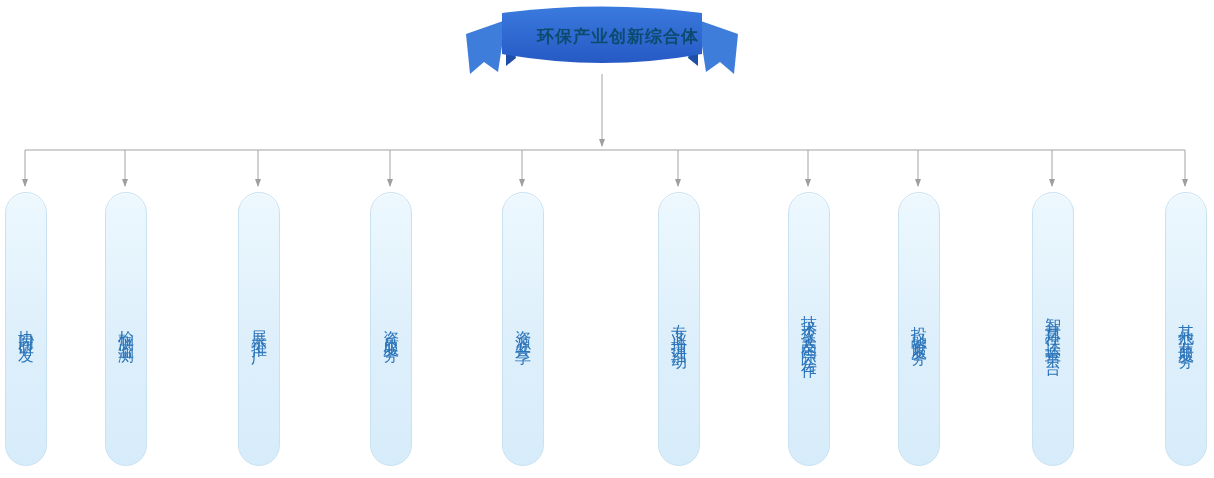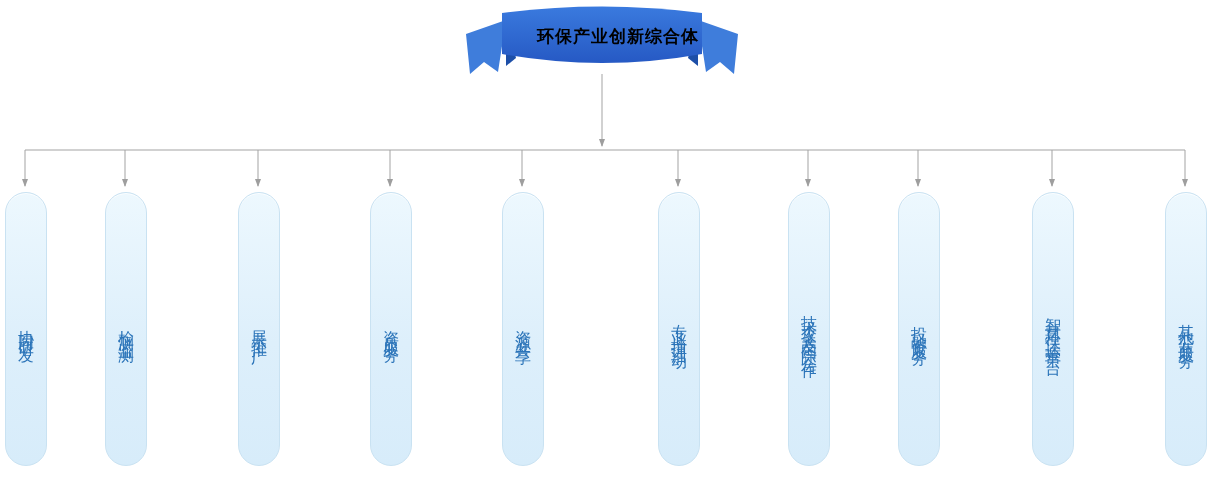--- a/index.html
+++ b/index.html
@@ -35,21 +35,21 @@
   }
   .banner-title {
     position: absolute;
     left: 40px;
     top: 16px;
     width: 232px;
     height: 32px;
     display: flex;
     align-items: center;
     justify-content: center;
-    color: #000000;
+    color: #0c4a6e;
     font-size: 17px;
     font-weight: bold;
     letter-spacing: 1px;
     z-index: 2;
     white-space: nowrap;
   }
   .node {
     position: absolute;
     top: 192px;
     width: 42px;

